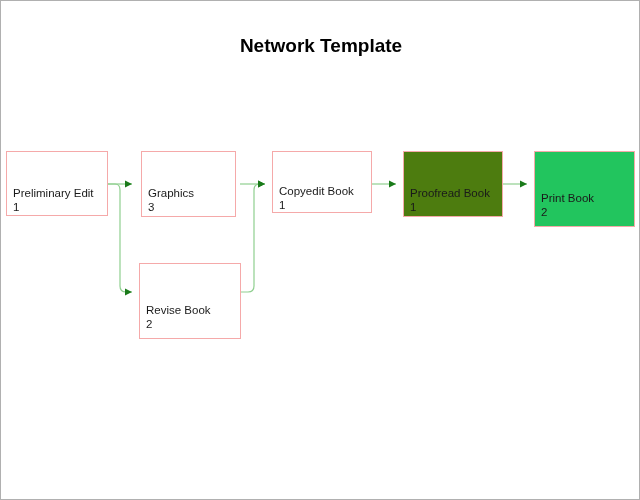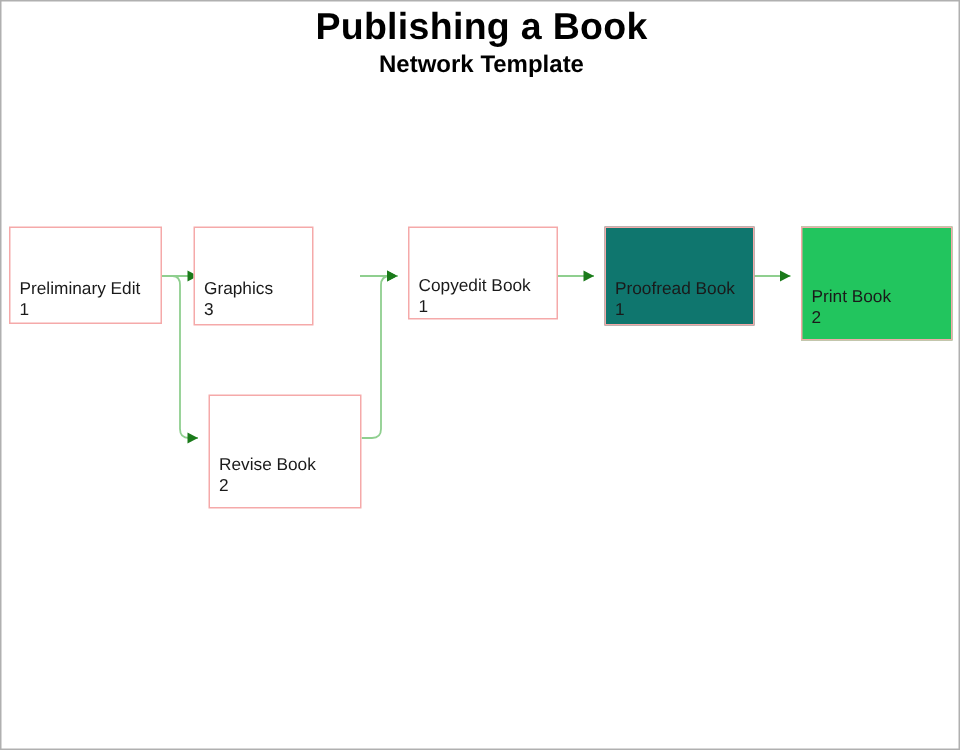--- a/index.html
+++ b/index.html
@@ -29,21 +29,21 @@
     font-weight: bold;
     color: #000000;
     letter-spacing: 0.2px;
   }
   #subtitle {
     position: absolute;
     left: 0;
     top: 34px;
     width: 640px;
     text-align: center;
-    font-size: 16px;
+    font-size: 19px;
     font-weight: bold;
     color: #000000;
   }
   #edge-layer {
     position: absolute;
     left: 0;
     top: 0;
     width: 640px;
     height: 500px;
   }
@@ -70,21 +70,20 @@
   }
   .node-count {
     display: block;
   }
 </style>
 </head>
 <body>
 
 <div id="canvas">
 
-  <div id="title">Publishing a Book</div>
   <div id="subtitle">Network Template</div>
 
   <svg id="edge-layer" viewBox="0 0 640 500" width="640" height="500" xmlns="http://www.w3.org/2000/svg">
       <path d="M 107 183 L 131 183" fill="none" stroke="#8fcf8f" stroke-width="1.2"></path>
       <polygon points="131,183 124,179.4 124,186.6" fill="#1a7a1a"></polygon>
       <path d="M 107 183 L 114 183 Q 119 183 119 189 L 119 285 Q 119 291 125 291 L 131 291" fill="none" stroke="#8fcf8f" stroke-width="1.2"></path>
       <polygon points="131,291 124,287.4 124,294.6" fill="#1a7a1a"></polygon>
       <path d="M 239 183 L 264 183" fill="none" stroke="#8fcf8f" stroke-width="1.2"></path>
       <polygon points="264,183 257,179.4 257,186.6" fill="#1a7a1a"></polygon>
       <path d="M 240 291 L 247 291 Q 253 291 253 285 L 253 189 Q 253 183 259 183 L 264 183" fill="none" stroke="#8fcf8f" stroke-width="1.2"></path>
@@ -95,33 +94,33 @@
       <polygon points="526,183 519,179.4 519,186.6" fill="#1a7a1a"></polygon>
     </svg>
 
   <div id="node-layer">
       <div class="node" style="left: 5px; top: 150px; width: 102px; height: 65px; border-color: rgb(245, 169, 169); background: rgb(255, 255, 255);">
         <div class="node-text" style="color: rgb(26, 26, 26);">
           <span class="node-label">Preliminary Edit</span>
           <span class="node-count">1</span>
         </div>
       </div>
-      <div class="node" style="left: 128px; top: 150px; width: 80px; height: 66px; border-color: rgb(245, 169, 169); background: rgb(255, 255, 255);">
+      <div class="node" style="left: 140px; top: 150px; width: 95px; height: 66px; border-color: rgb(245, 169, 169); background: rgb(255, 255, 255);">
         <div class="node-text" style="color: rgb(26, 26, 26);">
           <span class="node-label">Graphics</span>
           <span class="node-count">3</span>
         </div>
       </div>
       <div class="node" style="left: 271px; top: 150px; width: 100px; height: 62px; border-color: rgb(245, 169, 169); background: rgb(255, 255, 255);">
         <div class="node-text" style="color: rgb(26, 26, 26);">
           <span class="node-label">Copyedit Book</span>
           <span class="node-count">1</span>
         </div>
       </div>
-      <div class="node" style="left: 402px; top: 150px; width: 100px; height: 66px; border-color: rgb(245, 169, 169); background: #0f766e; padding-left: 24px;">
+      <div class="node" style="left: 402px; top: 150px; width: 100px; height: 66px; border-color: rgb(245, 169, 169); background: #4d7c0f; padding-left: 24px;">
         <div class="node-text" style="color: rgb(26, 26, 26);">
           <span class="node-label">Proofread Book</span>
           <span class="node-count">1</span>
         </div>
       </div>
       <div class="node" style="left: 533px; top: 150px; width: 101px; height: 76px; border-color: rgb(245, 169, 169); background: #22c55e;">
         <div class="node-text" style="color: rgb(26, 26, 26);">
           <span class="node-label">Print Book</span>
           <span class="node-count">2</span>
         </div>

